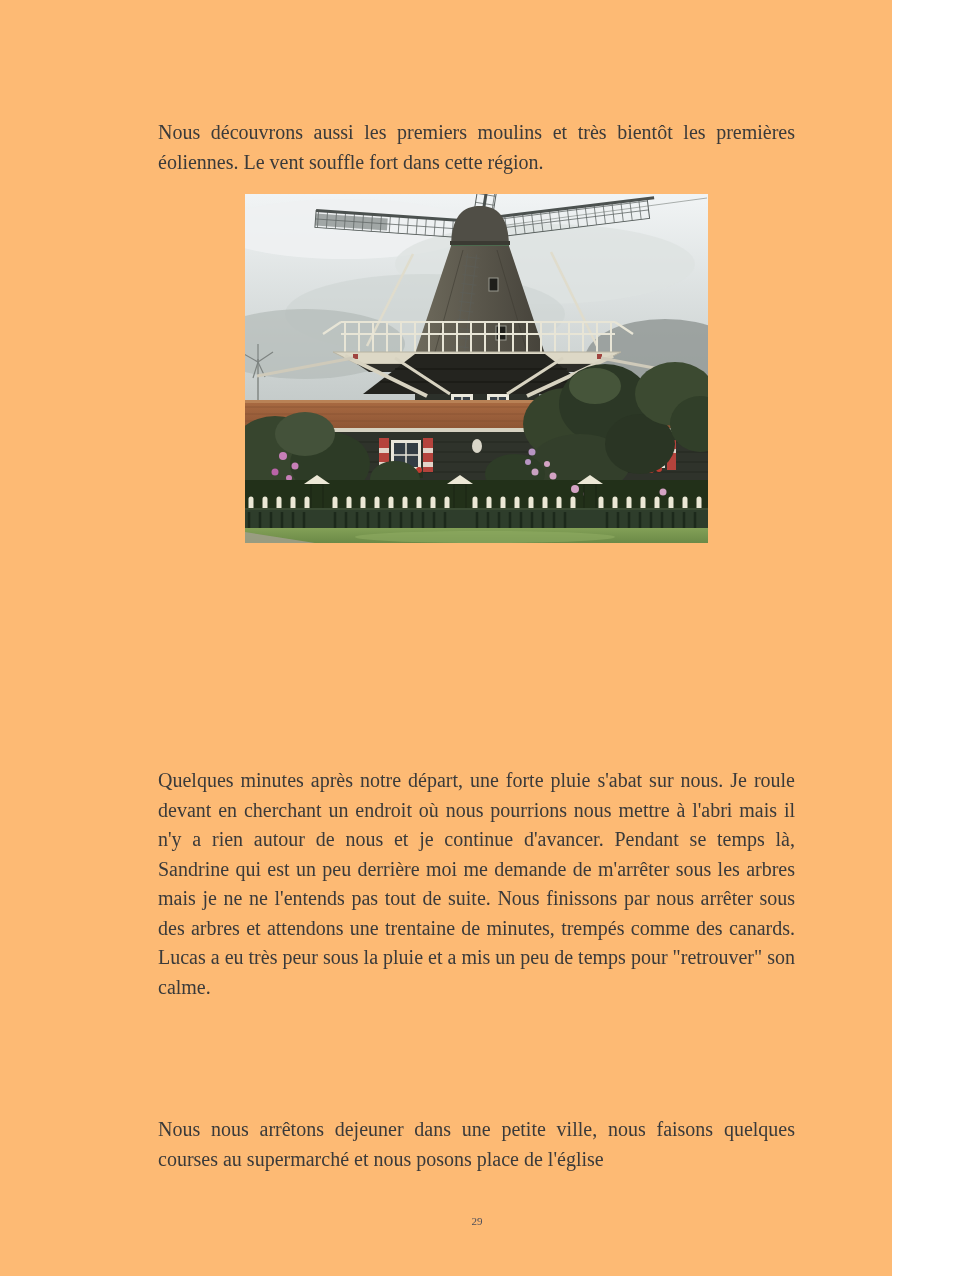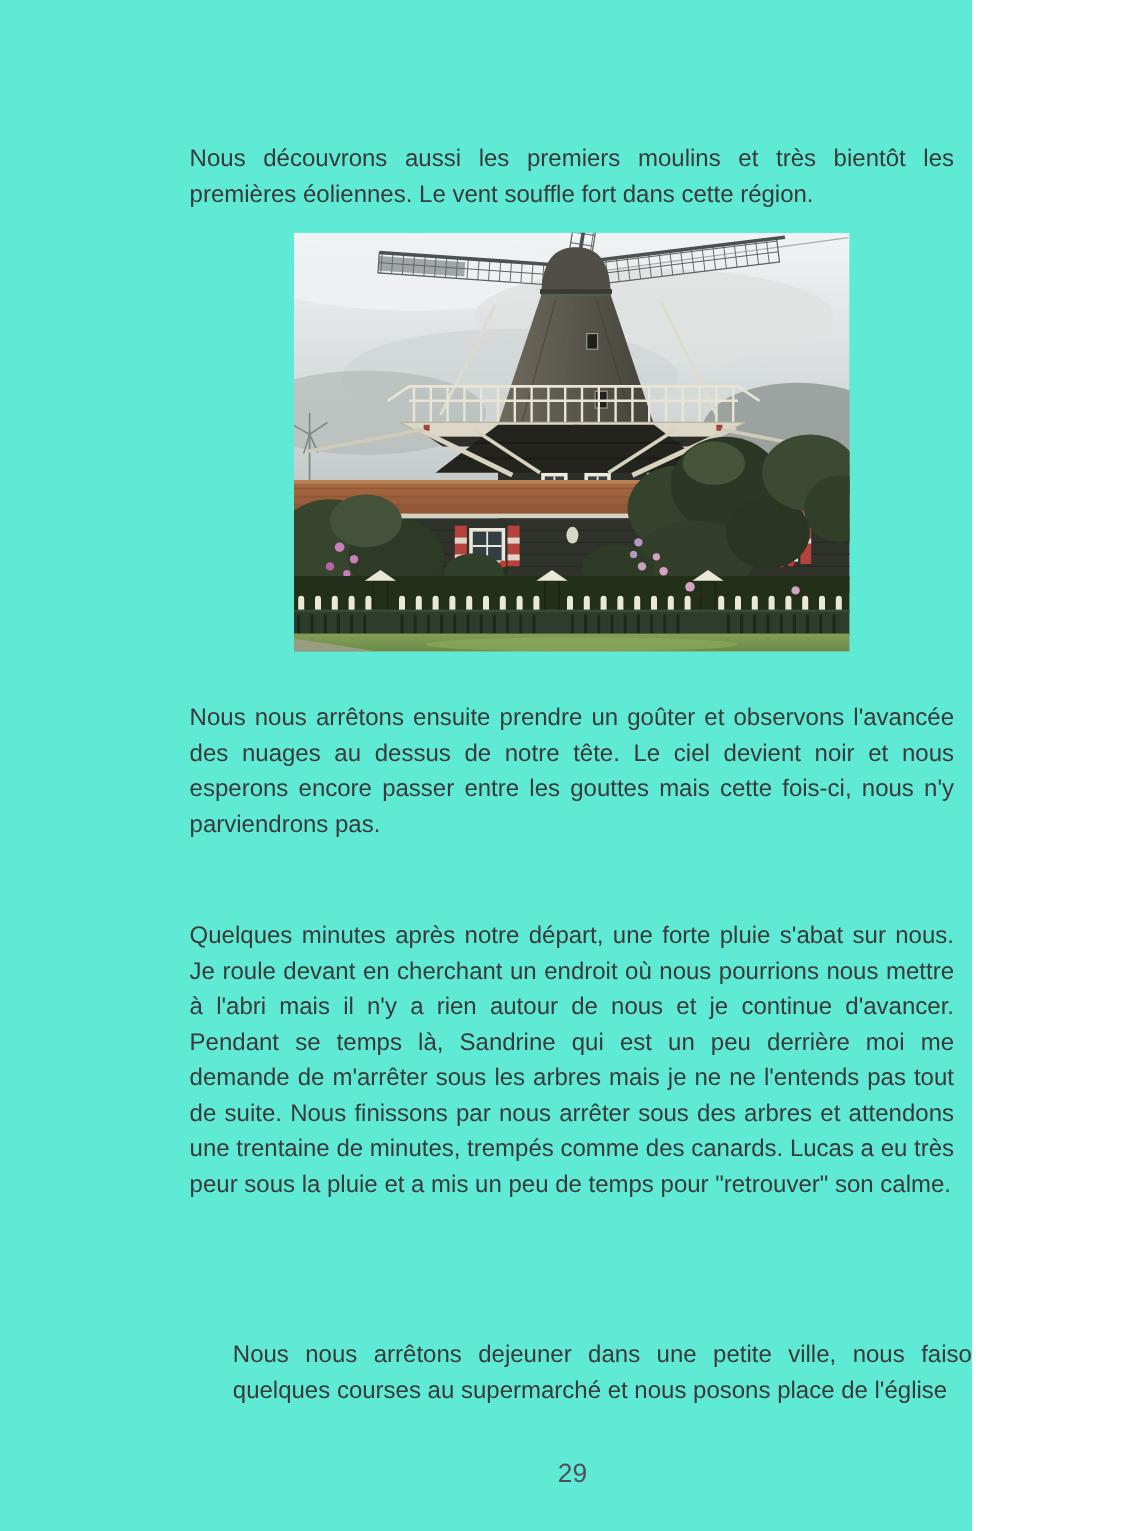--- a/index.html
+++ b/index.html
@@ -1,54 +1,54 @@
 <!DOCTYPE html>
 <html><head>
 <meta charset="utf-8">
 <style>
   html, body { margin: 0; padding: 0; background: #ffffff; }
   .page {
     position: relative;
-    width: 810px;
+    width: 892px;
     height: 1276px;
-    background: #5eead4;
-    font-family: Liberation Sans, sans-serif;
+    background: #fdba74;
+    font-family: Liberation Serif, serif;
     color: #3a3a3a;
     overflow: hidden;
   }
   .para {
     position: absolute;
     left: 158px;
     width: 637px;
     margin: 0;
     font-size: 20px;
     line-height: 29.5px;
     text-align: justify;
   }
   .p1 { top: 118px; }
   .p2 { top: 584px; }
   .p3 { top: 722px; margin-top: 44px; }
   .p4 { top: 1010px; }
-  .p5 { top: 1115px; margin-left: 36px; }
+  .p5 { top: 1115px; }
   .photo-figure {
     position: absolute;
     left: 245px;
     top: 194px;
     width: 463px;
     height: 349px;
     margin: 0;
   }
   .photo-figure svg { display: block; width: 463px; height: 349px; }
   .page-number {
     position: absolute;
     top: 1215px;
     left: 0;
     width: 954px;
     text-align: center;
-    font-size: 22px;
+    font-size: 11px;
     color: #50505a;
   }
 </style>
 </head>
 <body>
 
 <div class="page">
 
   <p class="para p1">Nous découvrons aussi les premiers moulins et très bientôt les premières éoliennes. Le vent souffle fort dans cette région.</p>
 
@@ -254,19 +254,18 @@
       </g>
 
       <g>
         <rect x="0" y="334" width="463" height="15" fill="url(#grassG)"></rect>
         <ellipse cx="240" cy="343" rx="130" ry="6" fill="#90ab63" opacity="0.6"></ellipse>
         <polygon points="0,338 70,349 0,349" fill="#a09f8b" opacity="0.85"></polygon>
       </g>
     </svg>
   </figure>
 
-  <p class="para p2">Nous nous arrêtons ensuite prendre un goûter et observons l'avancée des nuages au dessus de notre tête. Le ciel devient noir et nous esperons encore passer entre les gouttes mais cette fois-ci, nous n'y parviendrons pas.</p>
   <p class="para p3">Quelques minutes après notre départ, une forte pluie s'abat sur nous. Je roule devant en cherchant un endroit où nous pourrions nous mettre à l'abri mais il n'y a rien autour de nous et je continue d'avancer. Pendant se temps là, Sandrine qui est un peu derrière moi me demande de m'arrêter sous les arbres mais je ne ne l'entends pas tout de suite. Nous finissons par nous arrêter sous des arbres et attendons une trentaine de minutes, trempés comme des canards. Lucas a eu très peur sous la pluie et a mis un peu de temps pour "retrouver" son calme.</p>
   <p class="para p5">Nous nous arrêtons dejeuner dans une petite ville, nous faisons quelques courses au supermarché et nous posons place de l'église</p>
 
   <div class="page-number">29</div>
 
 </div>
 
 </body></html>

